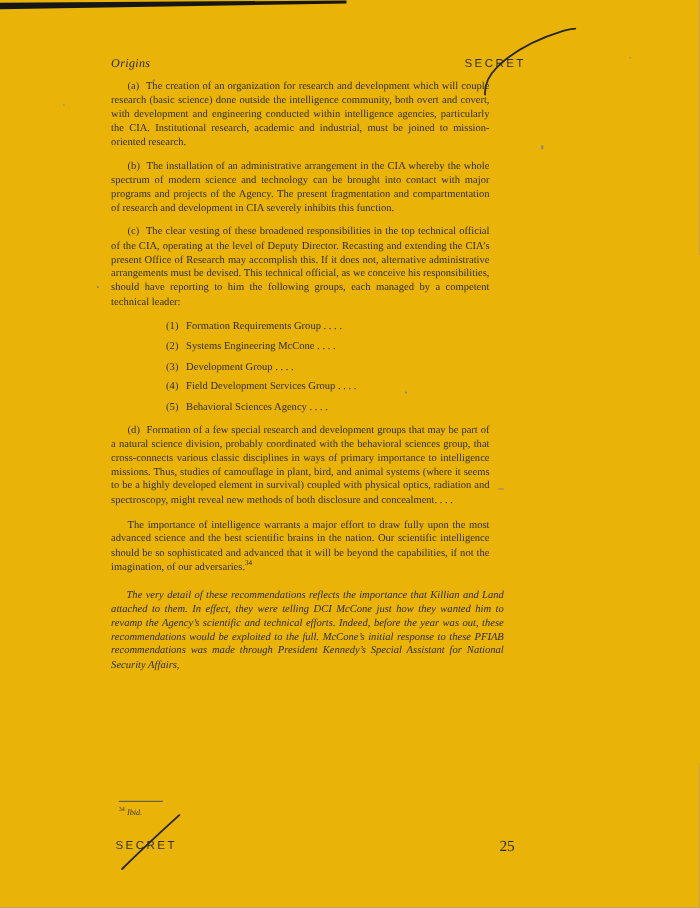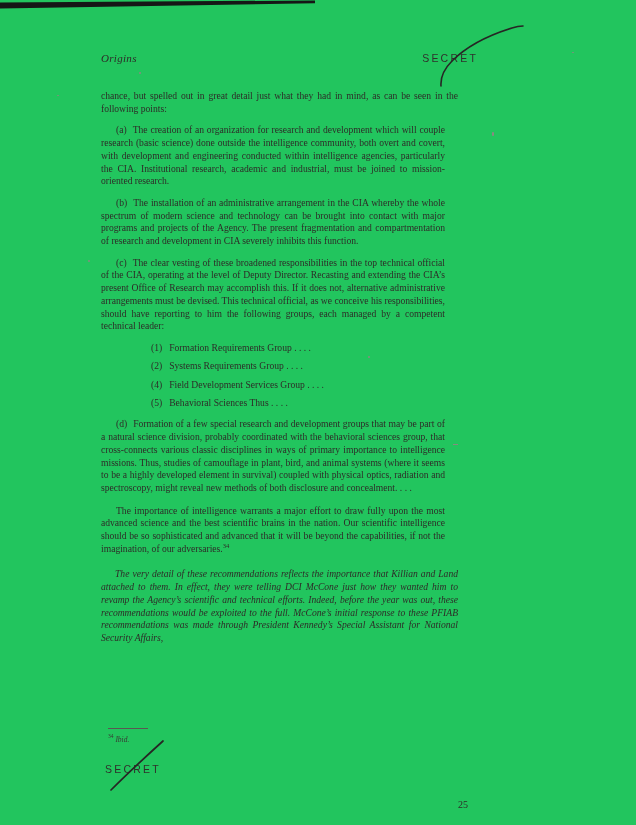--- a/index.html
+++ b/index.html
@@ -1,20 +1,20 @@
 <!DOCTYPE html>
 <html><head>
 <meta charset="utf-8">
 <style>
   html,body { margin:0; padding:0; background:#9a9a9a; }
   .page {
     position:relative;
     width:636px; height:825px;
     margin:0 auto;
-    background:#22c55e;
+    background:#eab308;
     font-family:"Liberation Serif", serif;
     color:#2e2c28;
     overflow:hidden;
     box-sizing:border-box;
   }
   .content {
     position:absolute;
     left:101px; top:52px;
     width:357px;
   }
@@ -91,23 +91,22 @@
   .footnote .ibid { font-style:italic;text-align:right; }
   .footnote sup { font-size:5.5px; }
   
   .footer-stamp {
     position:absolute;
     left:105px; top:763px;
   }
   .page-number {
     position:absolute;
     right:168px; top:763px;
-    font-size:10px;
+    font-size:14px;
     color:#2e2c28;
-    margin-top:36px;
   }
   
   .pen-marks {
     position:absolute;
     left:0; top:0;
     pointer-events:none;
   }
   .speck {
     position:absolute;
     background:#8b8880;
@@ -119,35 +118,35 @@
 
 <div class="page">
 
   <div class="content">
 
     <div class="hdr">
       <span class="running-title">Origins</span>
       <span class="stamp">SECRET</span>
     </div>
 
-    <p class="bodytext intro">chance, but spelled out in great detail just what they had in mind, as can be seen in the following points:</p>
 
     <div class="quote">
 
       <p class="bodytext q-item"><span class="q-label">(a)</span><span>The creation of an organization for research and development which will couple research (basic science) done outside the intelligence community, both overt and covert, with development and engineering conducted within intelligence agencies, particularly the CIA. Institutional research, academic and industrial, must be joined to mission-oriented research.</span></p>
 
       <p class="bodytext q-item"><span class="q-label">(b)</span><span>The installation of an administrative arrangement in the CIA whereby the whole spectrum of modern science and technology can be brought into contact with major programs and projects of the Agency. The present fragmentation and compartmentation of research and development in CIA severely inhibits this function.</span></p>
 
       <p class="bodytext q-item"><span class="q-label">(c)</span><span>The clear vesting of these broadened responsibilities in the top technical official of the CIA, operating at the level of Deputy Director. Recasting and extending the CIA’s present Office of Research may accomplish this. If it does not, alternative administrative arrangements must be devised. This technical official, as we conceive his responsibilities, should have reporting to him the following groups, each managed by a competent technical leader:</span></p>
 
       <div class="group-list">
         <p class="bodytext g-item"><span class="g-label">(1)</span><span>Formation Requirements Group . . . .</span></p>
-        <p class="bodytext g-item"><span class="g-label">(2)</span><span>Systems Requirements Group . . . .</span></p>
+        <p class="bodytext g-item"><span class="g-label">(2)</span><span>Systems Engineering McCone . . . .</span></p>
+        <p class="bodytext g-item"><span class="g-label">(3)</span><span>Development Group . . . .</span></p>
         <p class="bodytext g-item"><span class="g-label">(4)</span><span>Field Development Services Group . . . .</span></p>
-        <p class="bodytext g-item"><span class="g-label">(5)</span><span>Behavioral Sciences Thus . . . .</span></p>
+        <p class="bodytext g-item"><span class="g-label">(5)</span><span>Behavioral Sciences Agency . . . .</span></p>
       </div>
 
       <p class="bodytext q-item"><span class="q-label">(d)</span><span>Formation of a few special research and development groups that may be part of a natural science division, probably coordinated with the behavioral sciences group, that cross-connects various classic disciplines in ways of primary importance to intelligence missions. Thus, studies of camouflage in plant, bird, and animal systems (where it seems to be a highly developed element in survival) coupled with physical optics, radiation and spectroscopy, might reveal new methods of both disclosure and concealment. . . .</span></p>
 
       <p class="bodytext q-closing"><span>The importance of intelligence warrants a major effort to draw fully upon the most advanced science and the best scientific brains in the nation. Our scientific intelligence should be so sophisticated and advanced that it will be beyond the capabilities, if not the imagination, of our adversaries.</span><sup class="fn-ref">34</sup></p>
 
     </div>
 
     <p class="bodytext body-para">The very detail of these recommendations reflects the importance that Killian and Land attached to them. In effect, they were telling DCI McCone just how they wanted him to revamp the Agency’s scientific and technical efforts. Indeed, before the year was out, these recommendations would be exploited to the full. McCone’s initial response to these PFIAB recommendations was made through President Kennedy’s Special Assistant for National Security Affairs,</p>
 

